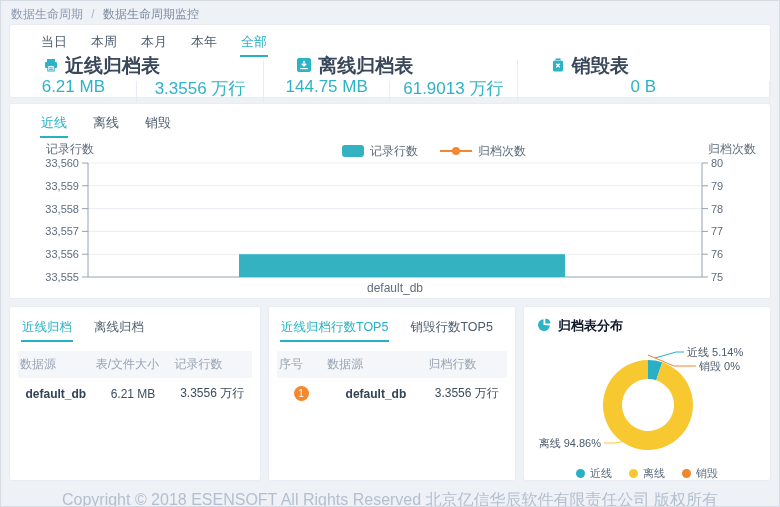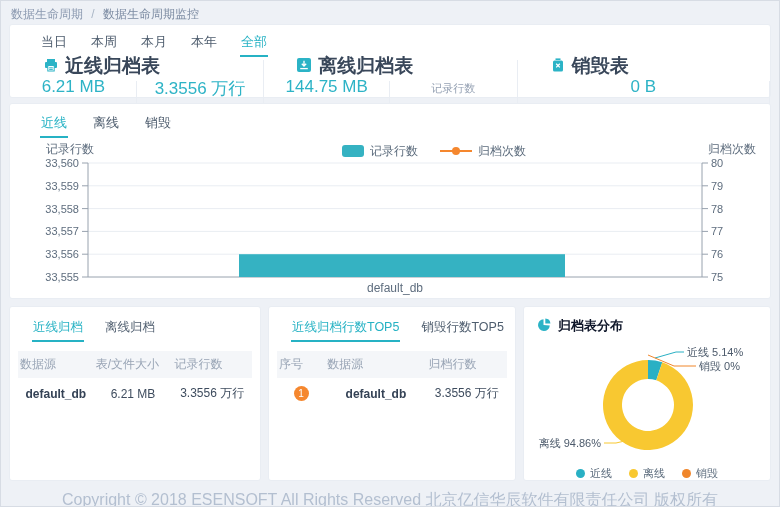--- a/index.html
+++ b/index.html
@@ -33,21 +33,21 @@
 
   
   .chart-panel { left:8px; top:102px; width:762px; height:196px; }
   .chart-tabs { display:flex; gap:24px; padding:7px 0 0 30px; font-size:13px; color:#4e5d6e; }
   #bar-chart { display:block; margin-top:2px; }
 
   
   .bottom-row { position:absolute; left:8px; top:305px; width:762px; height:175px; display:flex; gap:7px; }
   .bp { position:relative; background:#fff; border:1px solid #e9edf3; border-radius:3px; box-sizing:border-box; }
   .bp1 { width:254px; } .bp2 { width:250px; } .bp3 { flex:1; }
-  .mini-tabs { display:flex; gap:20px; padding:9px 0 0 22px; font-size:12.5px; color:#4e5d6e; }
+  .mini-tabs { display:flex; gap:20px; padding:9px 0 0 11px; font-size:12.5px; color:#4e5d6e; }
   .tbl { width:calc(100% - 16px); margin:9px 8px 0; border-collapse:collapse; font-size:12px; }
   .tbl th { background:#f4f6f9; color:#98a4b5; font-weight:normal; padding:5px 2px; text-align:left; }
   .tbl td { color:#3e4c5e; padding:7px 2px; text-align:center; }
   .tbl td.strong { font-weight:bold; color:#344255; }
   .badge { display:inline-flex; align-items:center; justify-content:center; width:15px; height:15px; border-radius:50%; background:#f5872e; color:#fff; font-size:10px; }
   .col-idx { width:21%; } .col-src { width:44%; }
 
   .pie-title { display:flex; align-items:center; gap:7px; padding:10px 0 0 13px; font-size:13px; font-weight:bold; color:#0f172a; }
   #donut-chart { display:block; margin:2px auto 0; }
   .pie-legend { display:flex; justify-content:center; gap:17px; font-size:11px; color:#5b6b7c; margin-top:1px; }
@@ -112,20 +112,21 @@
               </svg>
           </span>
           <span>离线归档表</span>
         </div>
         <div class="metrics">
           <div class="metric">
             <div class="value">144.75 MB</div>
             <div class="mlabel">数据量</div>
           </div>
           <div class="metric">
+            <div class="value">61.9013 万行</div>
             <div class="mlabel">记录行数</div>
           </div>
         </div>
       </div>
 
       <div class="stat-group">
         <div class="stat-header">
           <span>
             <svg width="14" height="14" viewBox="0 0 14 14">
                 <path d="M4.5 1.2h5" stroke="#2bb3c6" stroke-width="1.6"></path>

